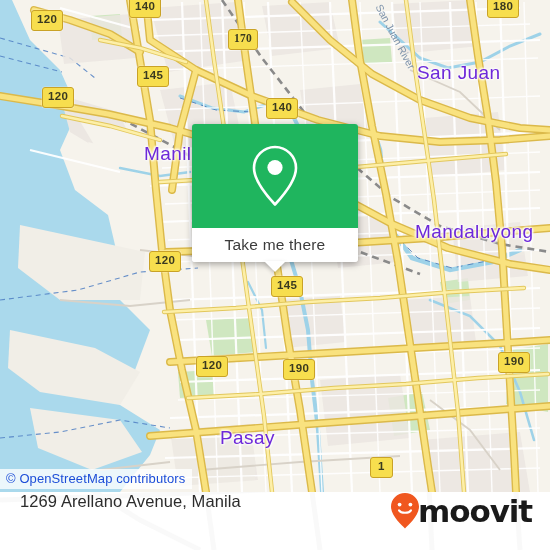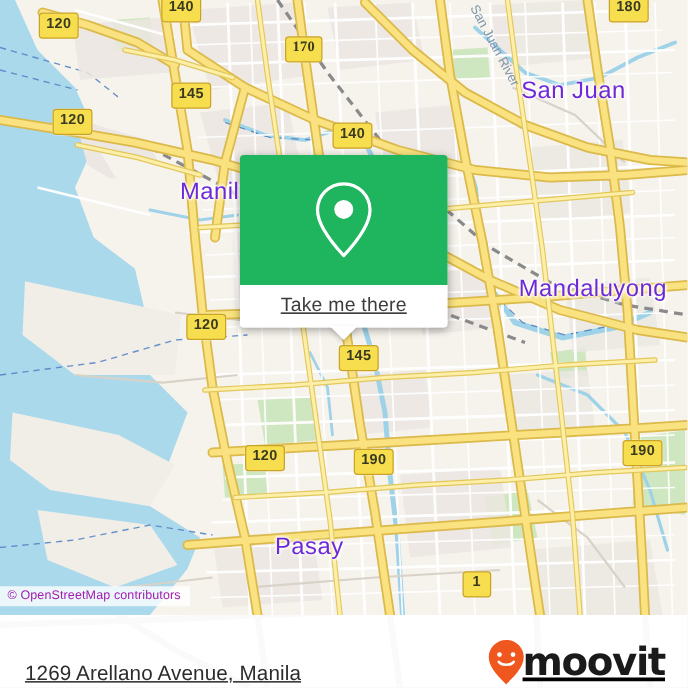--- a/index.html
+++ b/index.html
@@ -10,21 +10,21 @@
   }
   #root{position:relative;width:550px;height:550px;overflow:hidden;}
 
   
   .map{position:absolute;left:0;top:0;width:550px;height:492px;overflow:hidden;background:#f6f3ec;}
   .map svg{position:absolute;left:0;top:0;}
 
   .osm-attr{
     position:absolute;left:0;top:469px;
     background:rgba(255,255,255,.78);
-    font-size:10px;color:#a21caf;
+    font-size:13px;color:#1d4ed8;
     padding:2px 7px 3px 6px;
     letter-spacing:.1px;
     white-space:nowrap;
   }
 
   
   .plabel{
     position:absolute;
     color:#6d28d9;
     font-size:17px;
@@ -71,21 +71,20 @@
     height:104px;
     border-radius:3px 3px 0 0;
     display:flex;align-items:center;justify-content:center;
   }
   .card-bottom{
     background:#ffffff;
     height:34px;
     border-radius:0 0 3px 3px;
     display:flex;align-items:center;justify-content:center;
     position:relative;
-    text-decoration:underline;
   }
   .card-bottom .cta{
     font-size:15.5px;color:#3c3c3c;letter-spacing:.2px;
   }
   .card-tail{
     position:absolute;
     left:50%;bottom:-10px;margin-left:-11px;
     width:0;height:0;
     border-left:11px solid transparent;
     border-right:11px solid transparent;
@@ -94,22 +93,22 @@
   }
 
   
   .footer{
     position:absolute;left:0;top:492px;width:550px;height:58px;
     background:#ffffff;overflow:hidden;
   }
   .footer-watermark{position:absolute;left:0;top:-492px;opacity:.055;}
   .footer-inner{
     position:relative;height:100%;
-    display:flex;align-items:flex-end;justify-content:space-between;
-    padding:0 18px 1px 20px;box-sizing:border-box;text-decoration:underline;
+    display:flex;align-items:flex-start;justify-content:space-between;
+    padding:0 18px 1px 20px;box-sizing:border-box;
   }
   .addr{font-size:16.5px;color:#2c2c2c;letter-spacing:.1px;white-space:nowrap;}
   .brand{display:flex;align-items:center;gap:0;}
   .brand-word{
     font-size:31px;color:#1a1a1a;letter-spacing:-1.1px;
     font-family:"DejaVu Sans","Liberation Sans",sans-serif;
     font-weight:bold;line-height:1;margin-left:-2px;
   }
 </style>
 </head>

